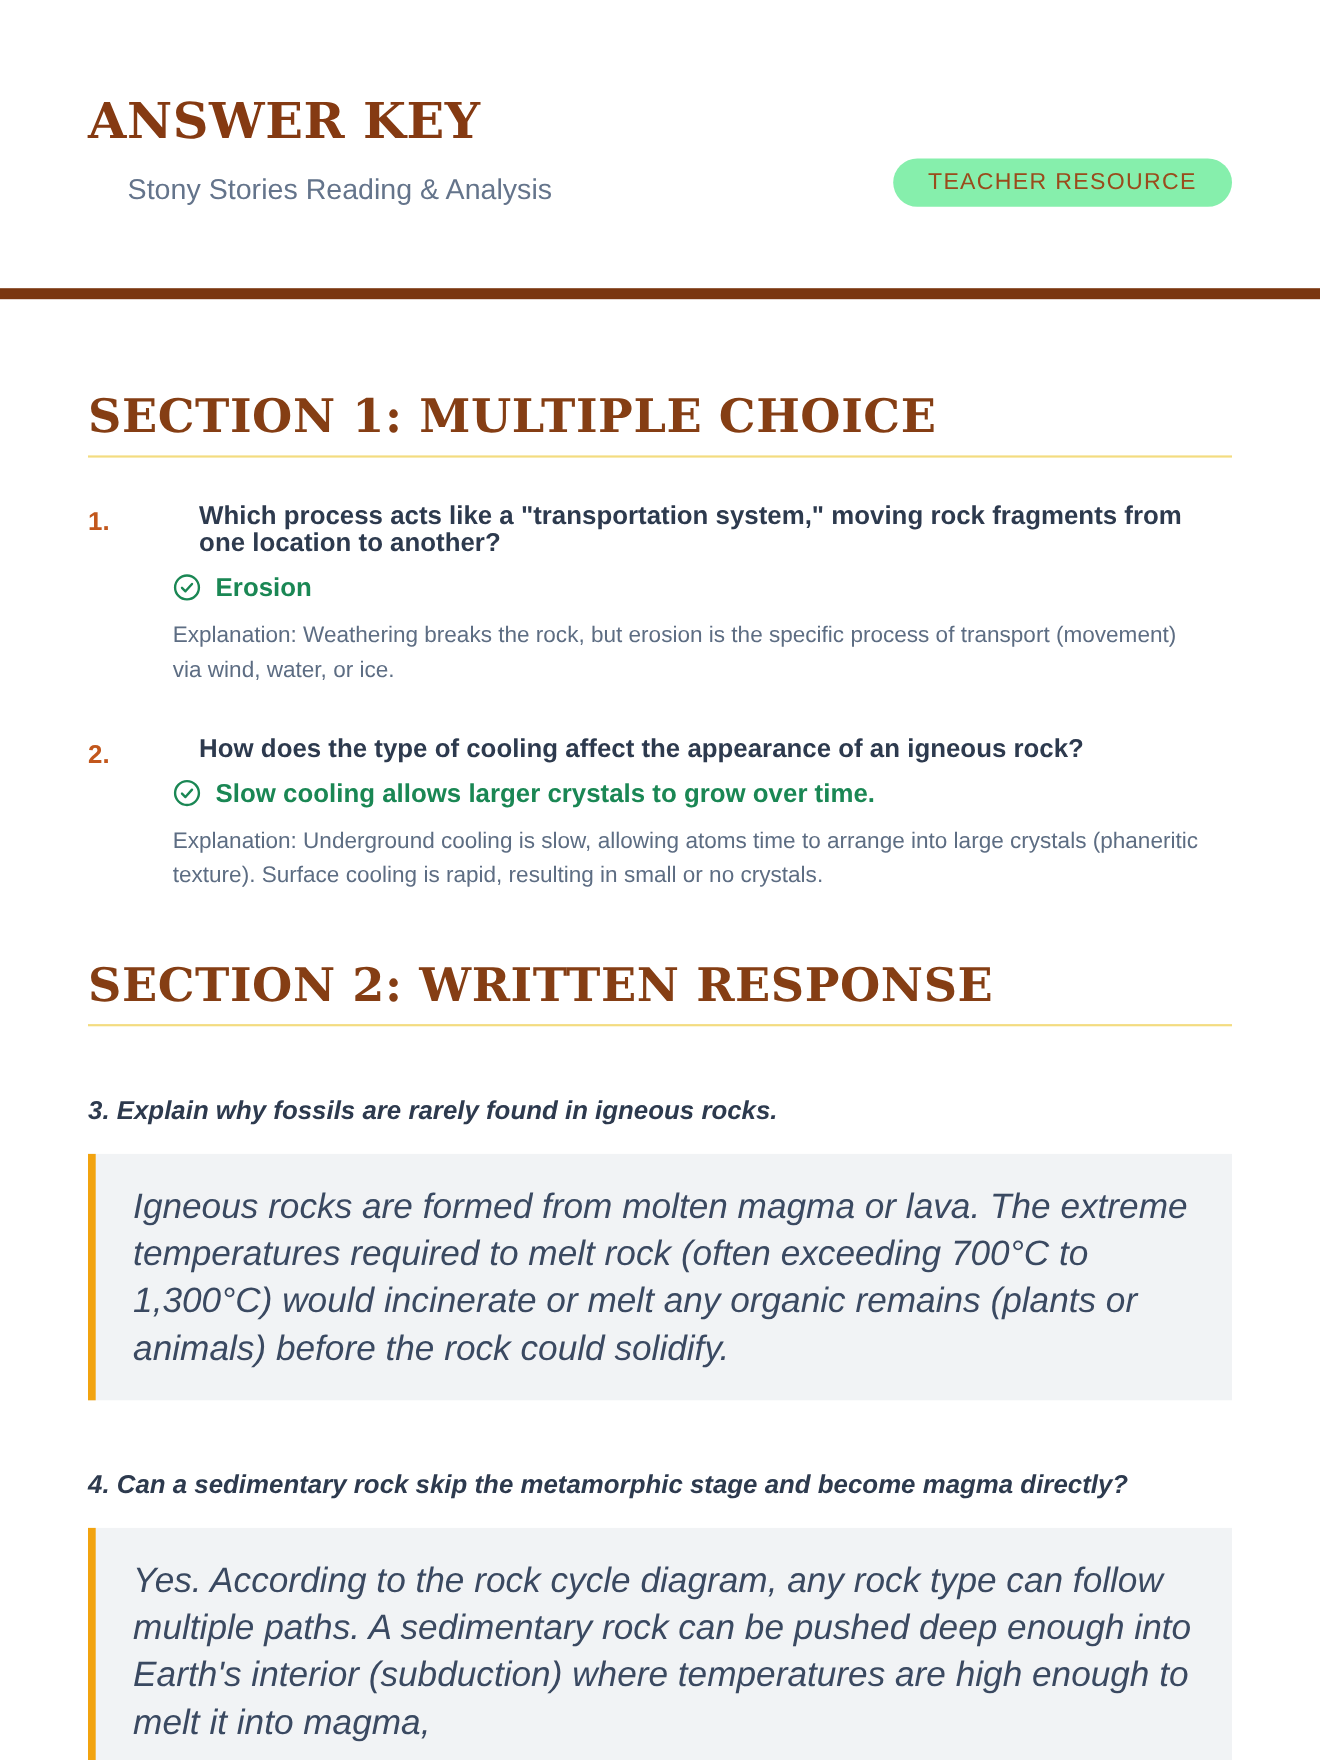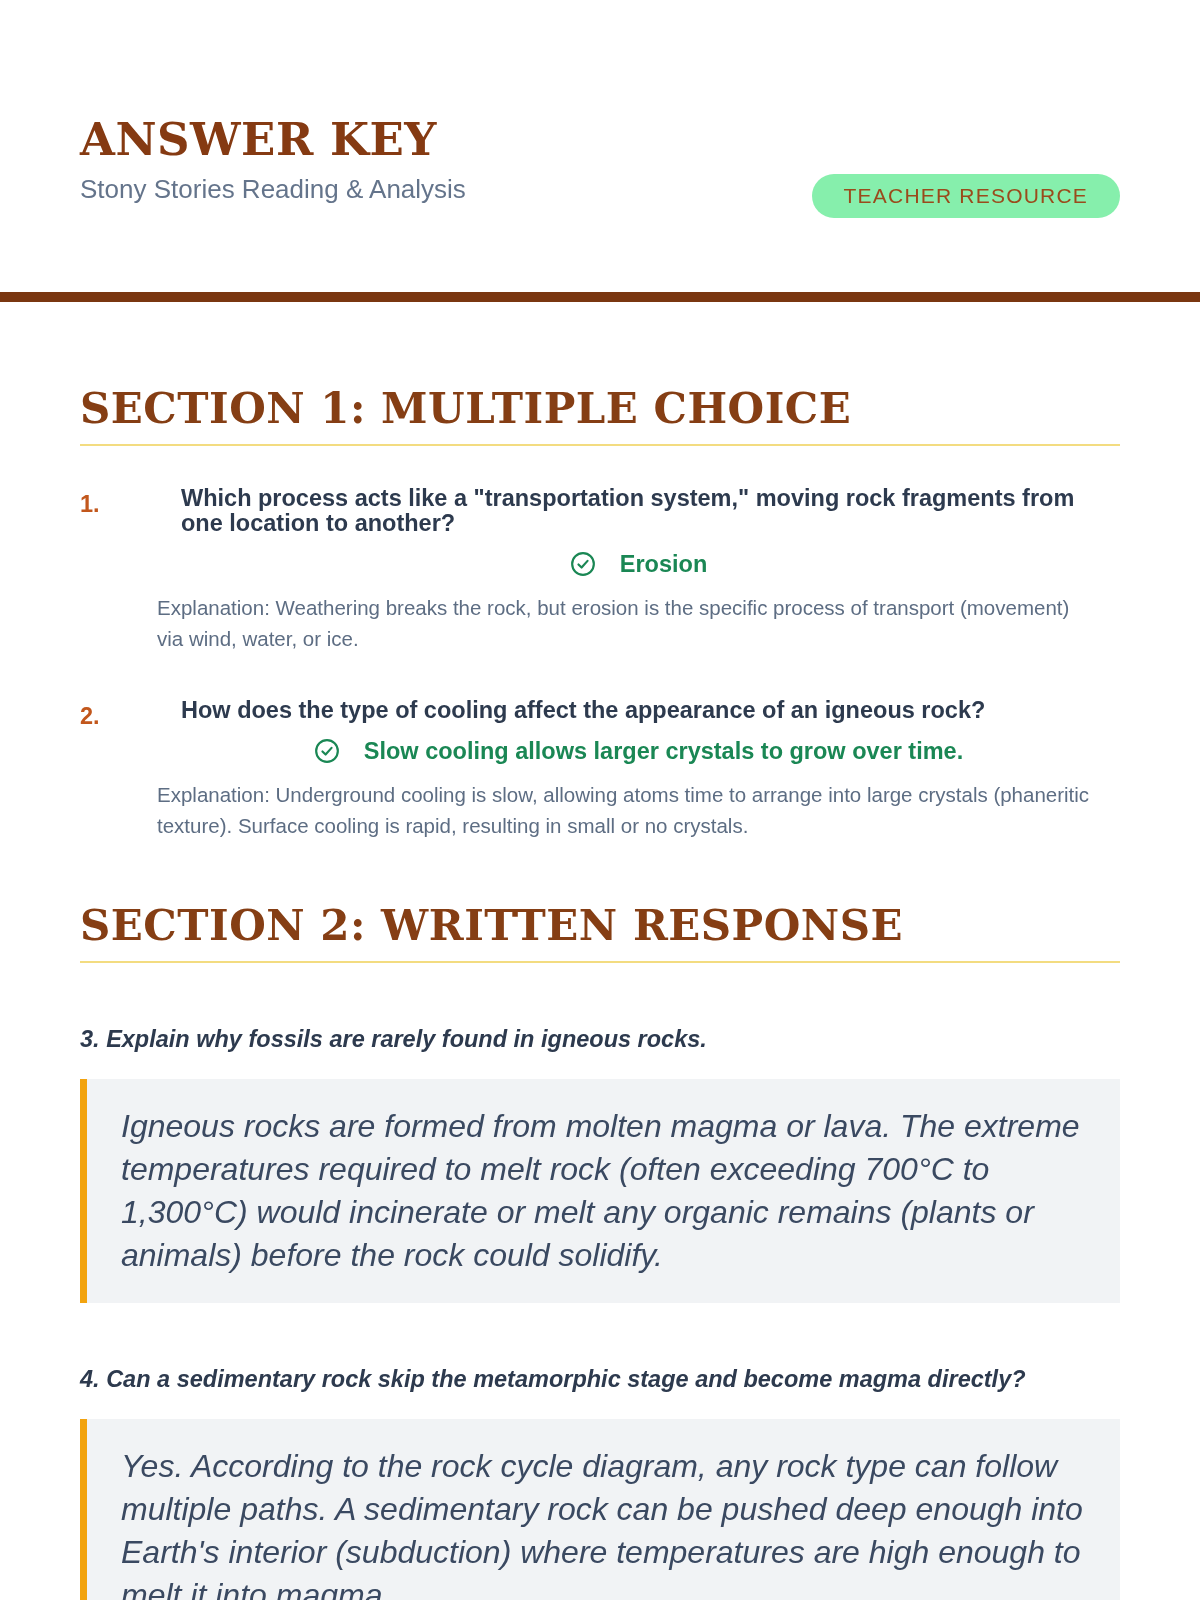--- a/index.html
+++ b/index.html
@@ -9,35 +9,36 @@
     height: 1600px;
     overflow: hidden;
     background: #ffffff;
     font-family: "Liberation Sans", sans-serif;
     color: #2d3a4e;
     position: relative;
   }
   .px { padding-left: 80px; padding-right: 80px; }
 
   
-  .doc-header { padding-top: 116px; }
+  .doc-header { padding-top: 86px; }
   .doc-title {
     margin: 0;
     font-family: "DejaVu Serif", serif;
     font-weight: 700;
     font-size: 45px;
     line-height: 48px;
     letter-spacing: 0.5px;
     color: #853a12;
   }
   .subtitle-row {
     margin-top: 10px;
     display: flex;
     justify-content: space-between;
-    align-items: flex-start;
+    align-items: flex-end;
+    margin-left: 36px;
   }
   .doc-subtitle {
     font-size: 26px;
     font-weight: 500;
     color: #64748b;
   }
   .badge {
     background: #86efac;
     color: #9a4b1c;
     font-weight: 400;
@@ -90,22 +91,21 @@
     font-weight: 700;
     font-size: 23.5px;
     line-height: 25px;
     color: #2d3a4e;
     margin-left: 24px;
   }
   .answer-row {
     margin-top: 14px;
     display: flex;
     align-items: center;
-    gap: 24px;
-    justify-content: center;
+    gap: 13px;
   }
   .check-wrap { flex: none; width: 26px; height: 26px; }
   .check-wrap svg { display: block; width: 26px; height: 26px; }
   .answer-text {
     font-weight: 700;
     font-size: 23.5px;
     line-height: 28px;
     color: #1a8754;
   }
   .explanation {

